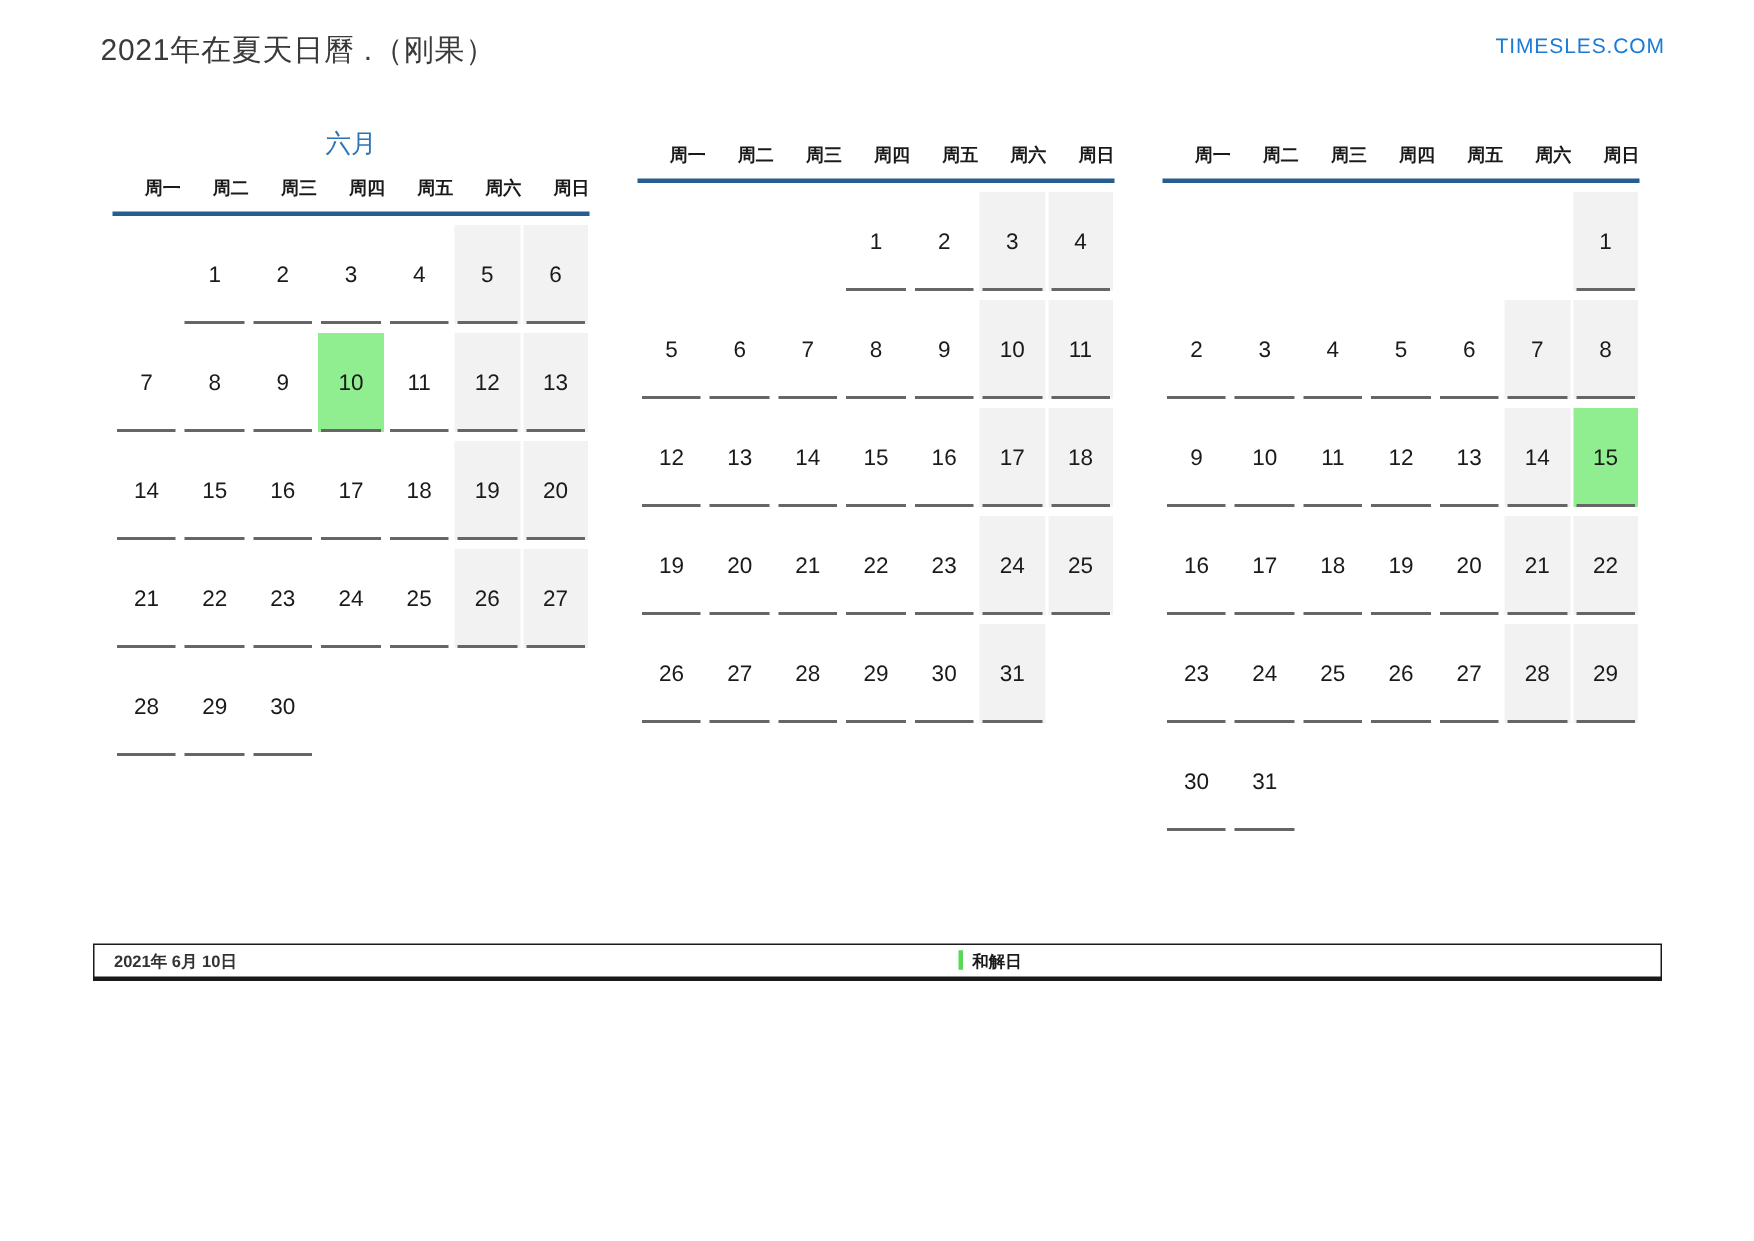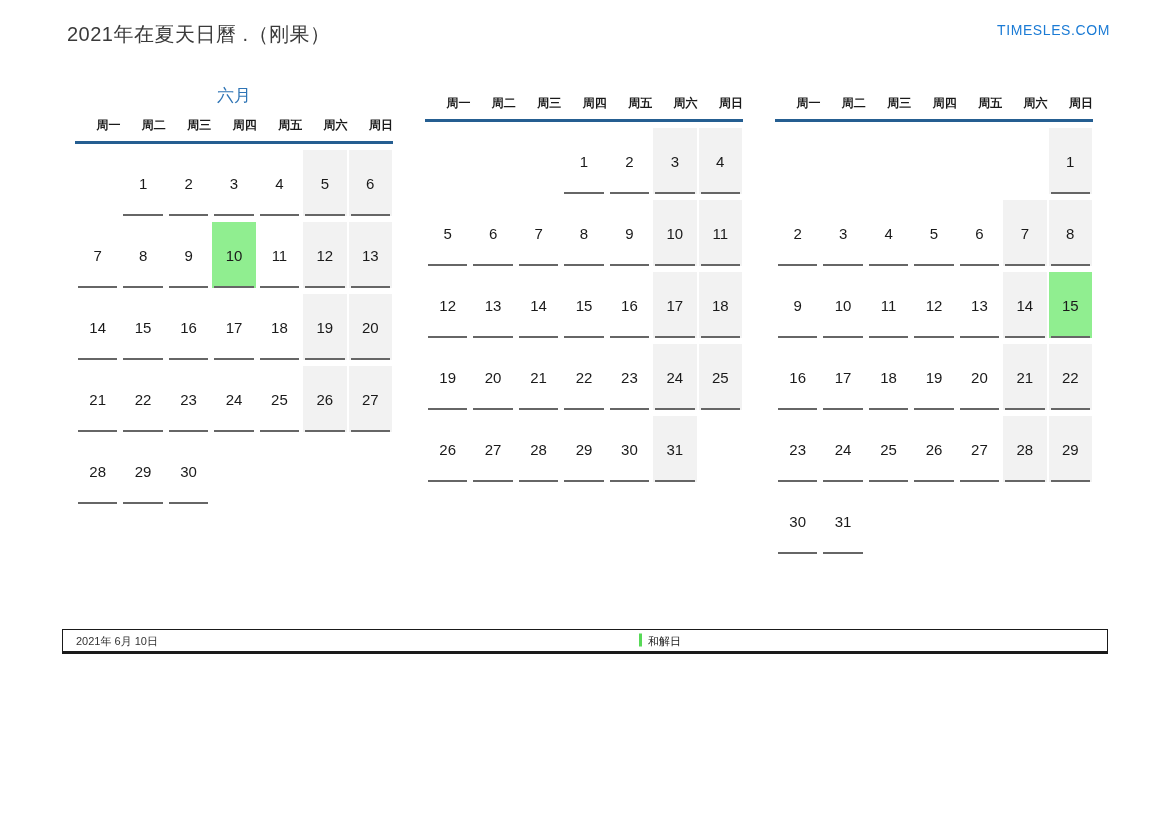--- a/index.html
+++ b/index.html
@@ -57,20 +57,21 @@
   .cell.weekend{background:var(--weekend-bg);}
   .cell.highlight{background:var(--highlight-green);}
   .cell.has-day::after{
     content:"";position:absolute;left:2px;right:2px;bottom:0;
     border-bottom:2px solid var(--underline-gray);
   }
   .legend{
     position:absolute;left:62px;top:629px;width:1046px;height:25px;
     border:1px solid #1a1a1a;border-bottom-width:3px;
     display:flex;
+    font-weight:bold;
   }
   .legend-half{flex:1 1 50%;position:relative;}
   .legend-date{
     position:absolute;left:13px;top:50%;transform:translateY(-50%);
     font-size:11px;color:#333333;white-space:nowrap;
   }
   .legend-holiday{
     position:absolute;left:52.5%;top:50%;transform:translateY(-50%);
     display:flex;align-items:flex-start;gap:6px;font-size:11px;color:#1a1a1a;
     white-space:nowrap;

